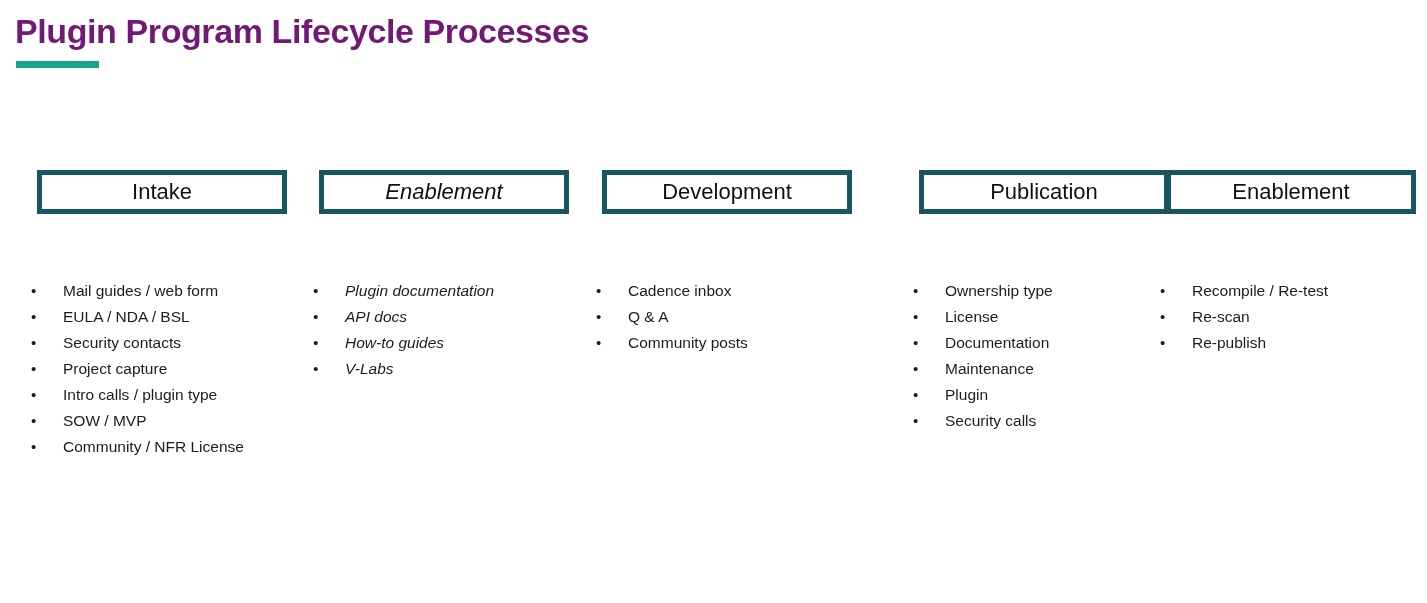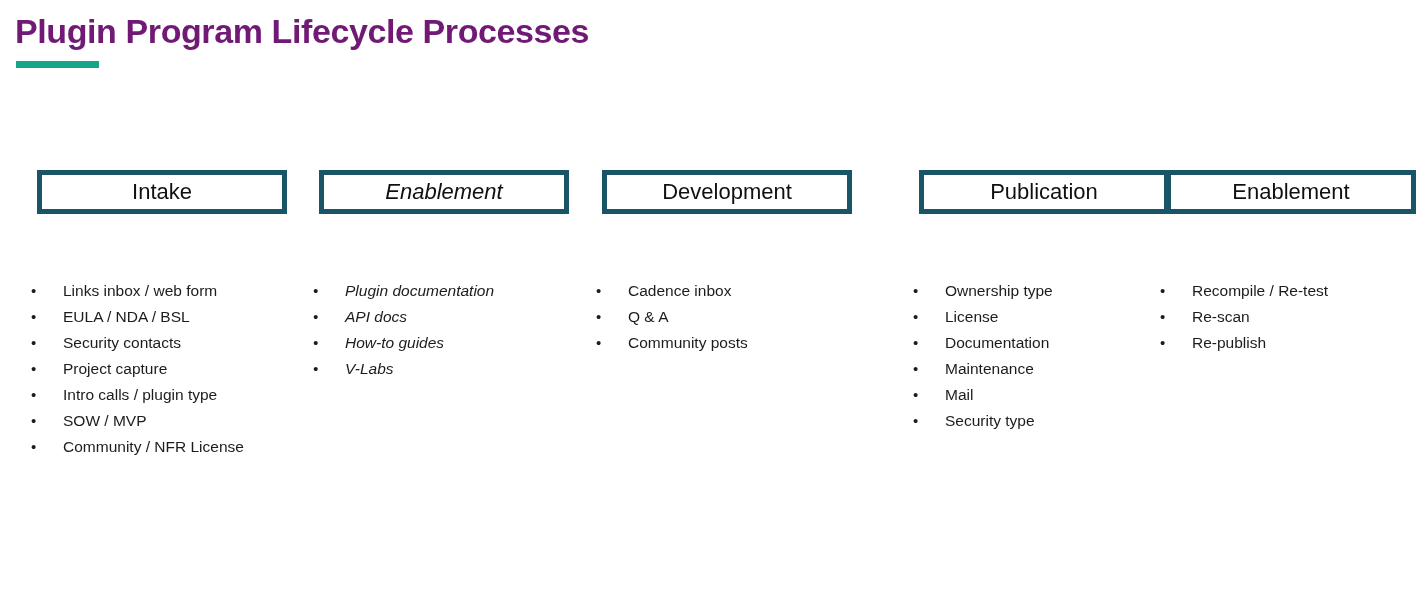--- a/index.html
+++ b/index.html
@@ -125,21 +125,21 @@
 
   <div class="column c0">
     <div class="stage-box">
       <div class="stage-box-inner">
         <span class="stage-label">Intake</span>
       </div>
     </div>
     <ul class="bullet-list">
       <li class="bullet-item">
         <span class="bullet-dot">•</span>
-        <span class="bullet-text">Links inbox / web form</span>
+        <span class="bullet-text">Mail guides / web form</span>
       </li>
       <li class="bullet-item">
         <span class="bullet-dot">•</span>
         <span class="bullet-text">EULA / NDA / BSL</span>
       </li>
       <li class="bullet-item">
         <span class="bullet-dot">•</span>
         <span class="bullet-text">Security contacts</span>
       </li>
       <li class="bullet-item">
@@ -227,25 +227,25 @@
       <li class="bullet-item">
         <span class="bullet-dot">•</span>
         <span class="bullet-text">Documentation</span>
       </li>
       <li class="bullet-item">
         <span class="bullet-dot">•</span>
         <span class="bullet-text">Maintenance</span>
       </li>
       <li class="bullet-item">
         <span class="bullet-dot">•</span>
-        <span class="bullet-text">Mail</span>
-      </li>
-      <li class="bullet-item">
-        <span class="bullet-dot">•</span>
-        <span class="bullet-text">Security type</span>
+        <span class="bullet-text">Plugin</span>
+      </li>
+      <li class="bullet-item">
+        <span class="bullet-dot">•</span>
+        <span class="bullet-text">Security calls</span>
       </li>
     </ul>
   </div>
 
   <div class="column c4">
     <div class="stage-box">
       <div class="stage-box-inner">
         <span class="stage-label">Enablement</span>
       </div>
     </div>

